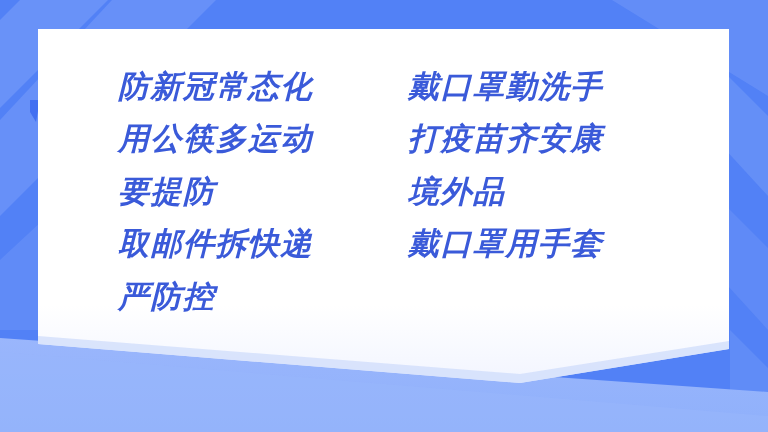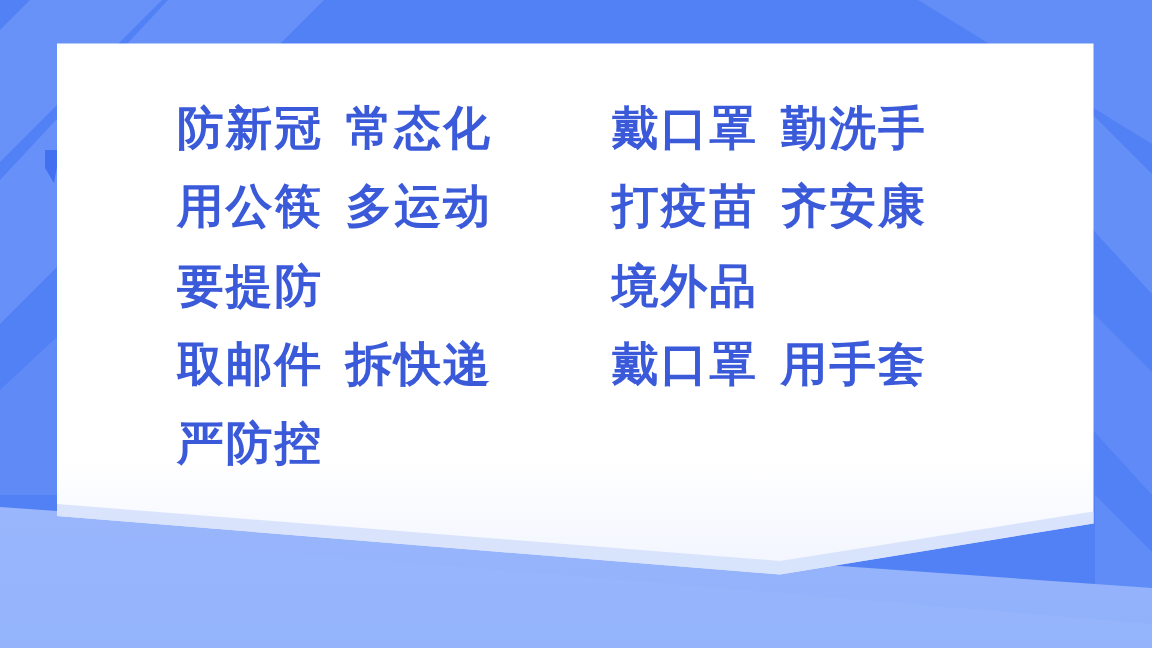--- a/index.html
+++ b/index.html
@@ -20,20 +20,21 @@
 
   
   .slogan-board{
     position:absolute;
     left:118px; top:66px;
     width:540px; height:250px;
     z-index:3;
     display:flex;
     flex-direction:column;
     justify-content:space-between;
+    font-style:italic;
   }
   .slogan-row{
     display:flex;
     justify-content:flex-start;
     align-items:center;
     height:40px;
   }
   .slogan-cell{
     display:flex;
     align-items:center;
@@ -41,21 +42,21 @@
   }
   .slogan-cell.col-left{ width:290px; }
   .slogan-cell.col-right{ width:250px; }
   .phrase{
     color:#3a5ad9;
     font-weight:bold;
     font-size:31px;
     line-height:1;
     letter-spacing:1.5px;
   }
-  .phrase + .phrase{ margin-left:15px; }
+  .phrase + .phrase{ }
 </style>
 </head>
 <body>
 
 <div id="backdrop">
   <svg viewBox="0 0 768 432" xmlns="http://www.w3.org/2000/svg">
     <defs>
       <linearGradient id="gLight" x1="0" y1="0" x2="0" y2="1">
         <stop offset="0" stop-color="#9ab6fc"></stop>
         <stop offset="1" stop-color="#8fb0fb"></stop>

